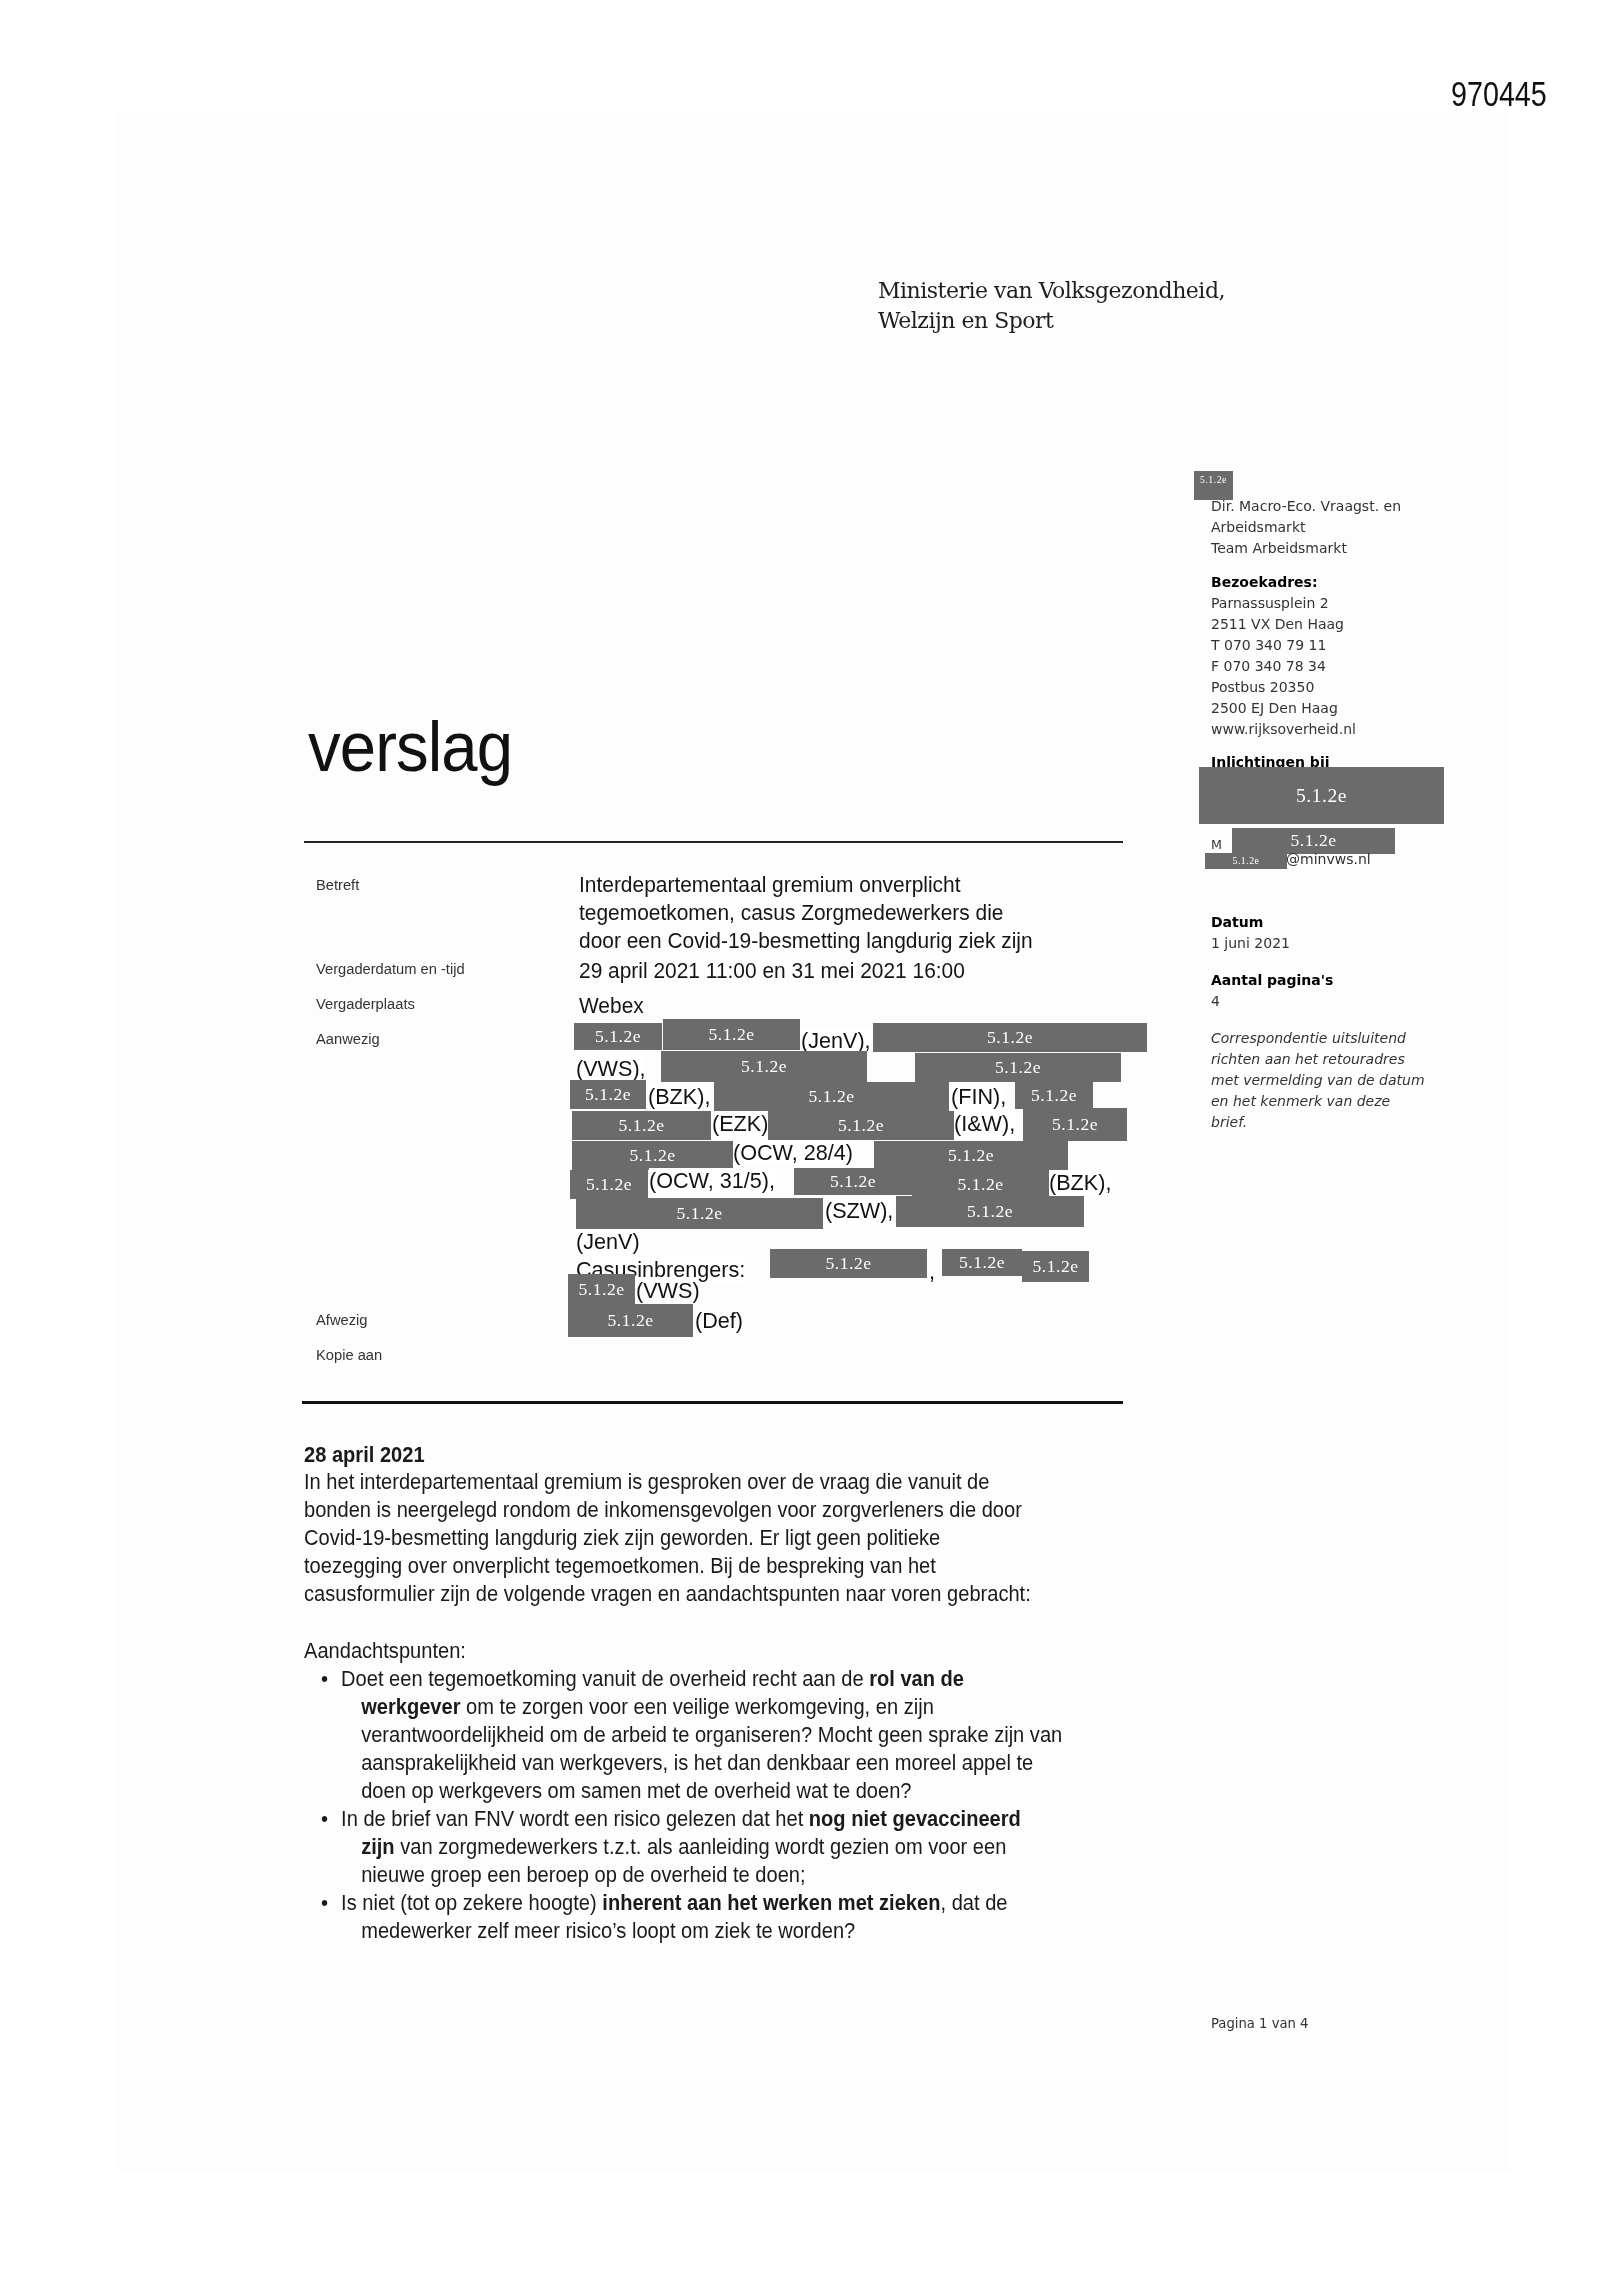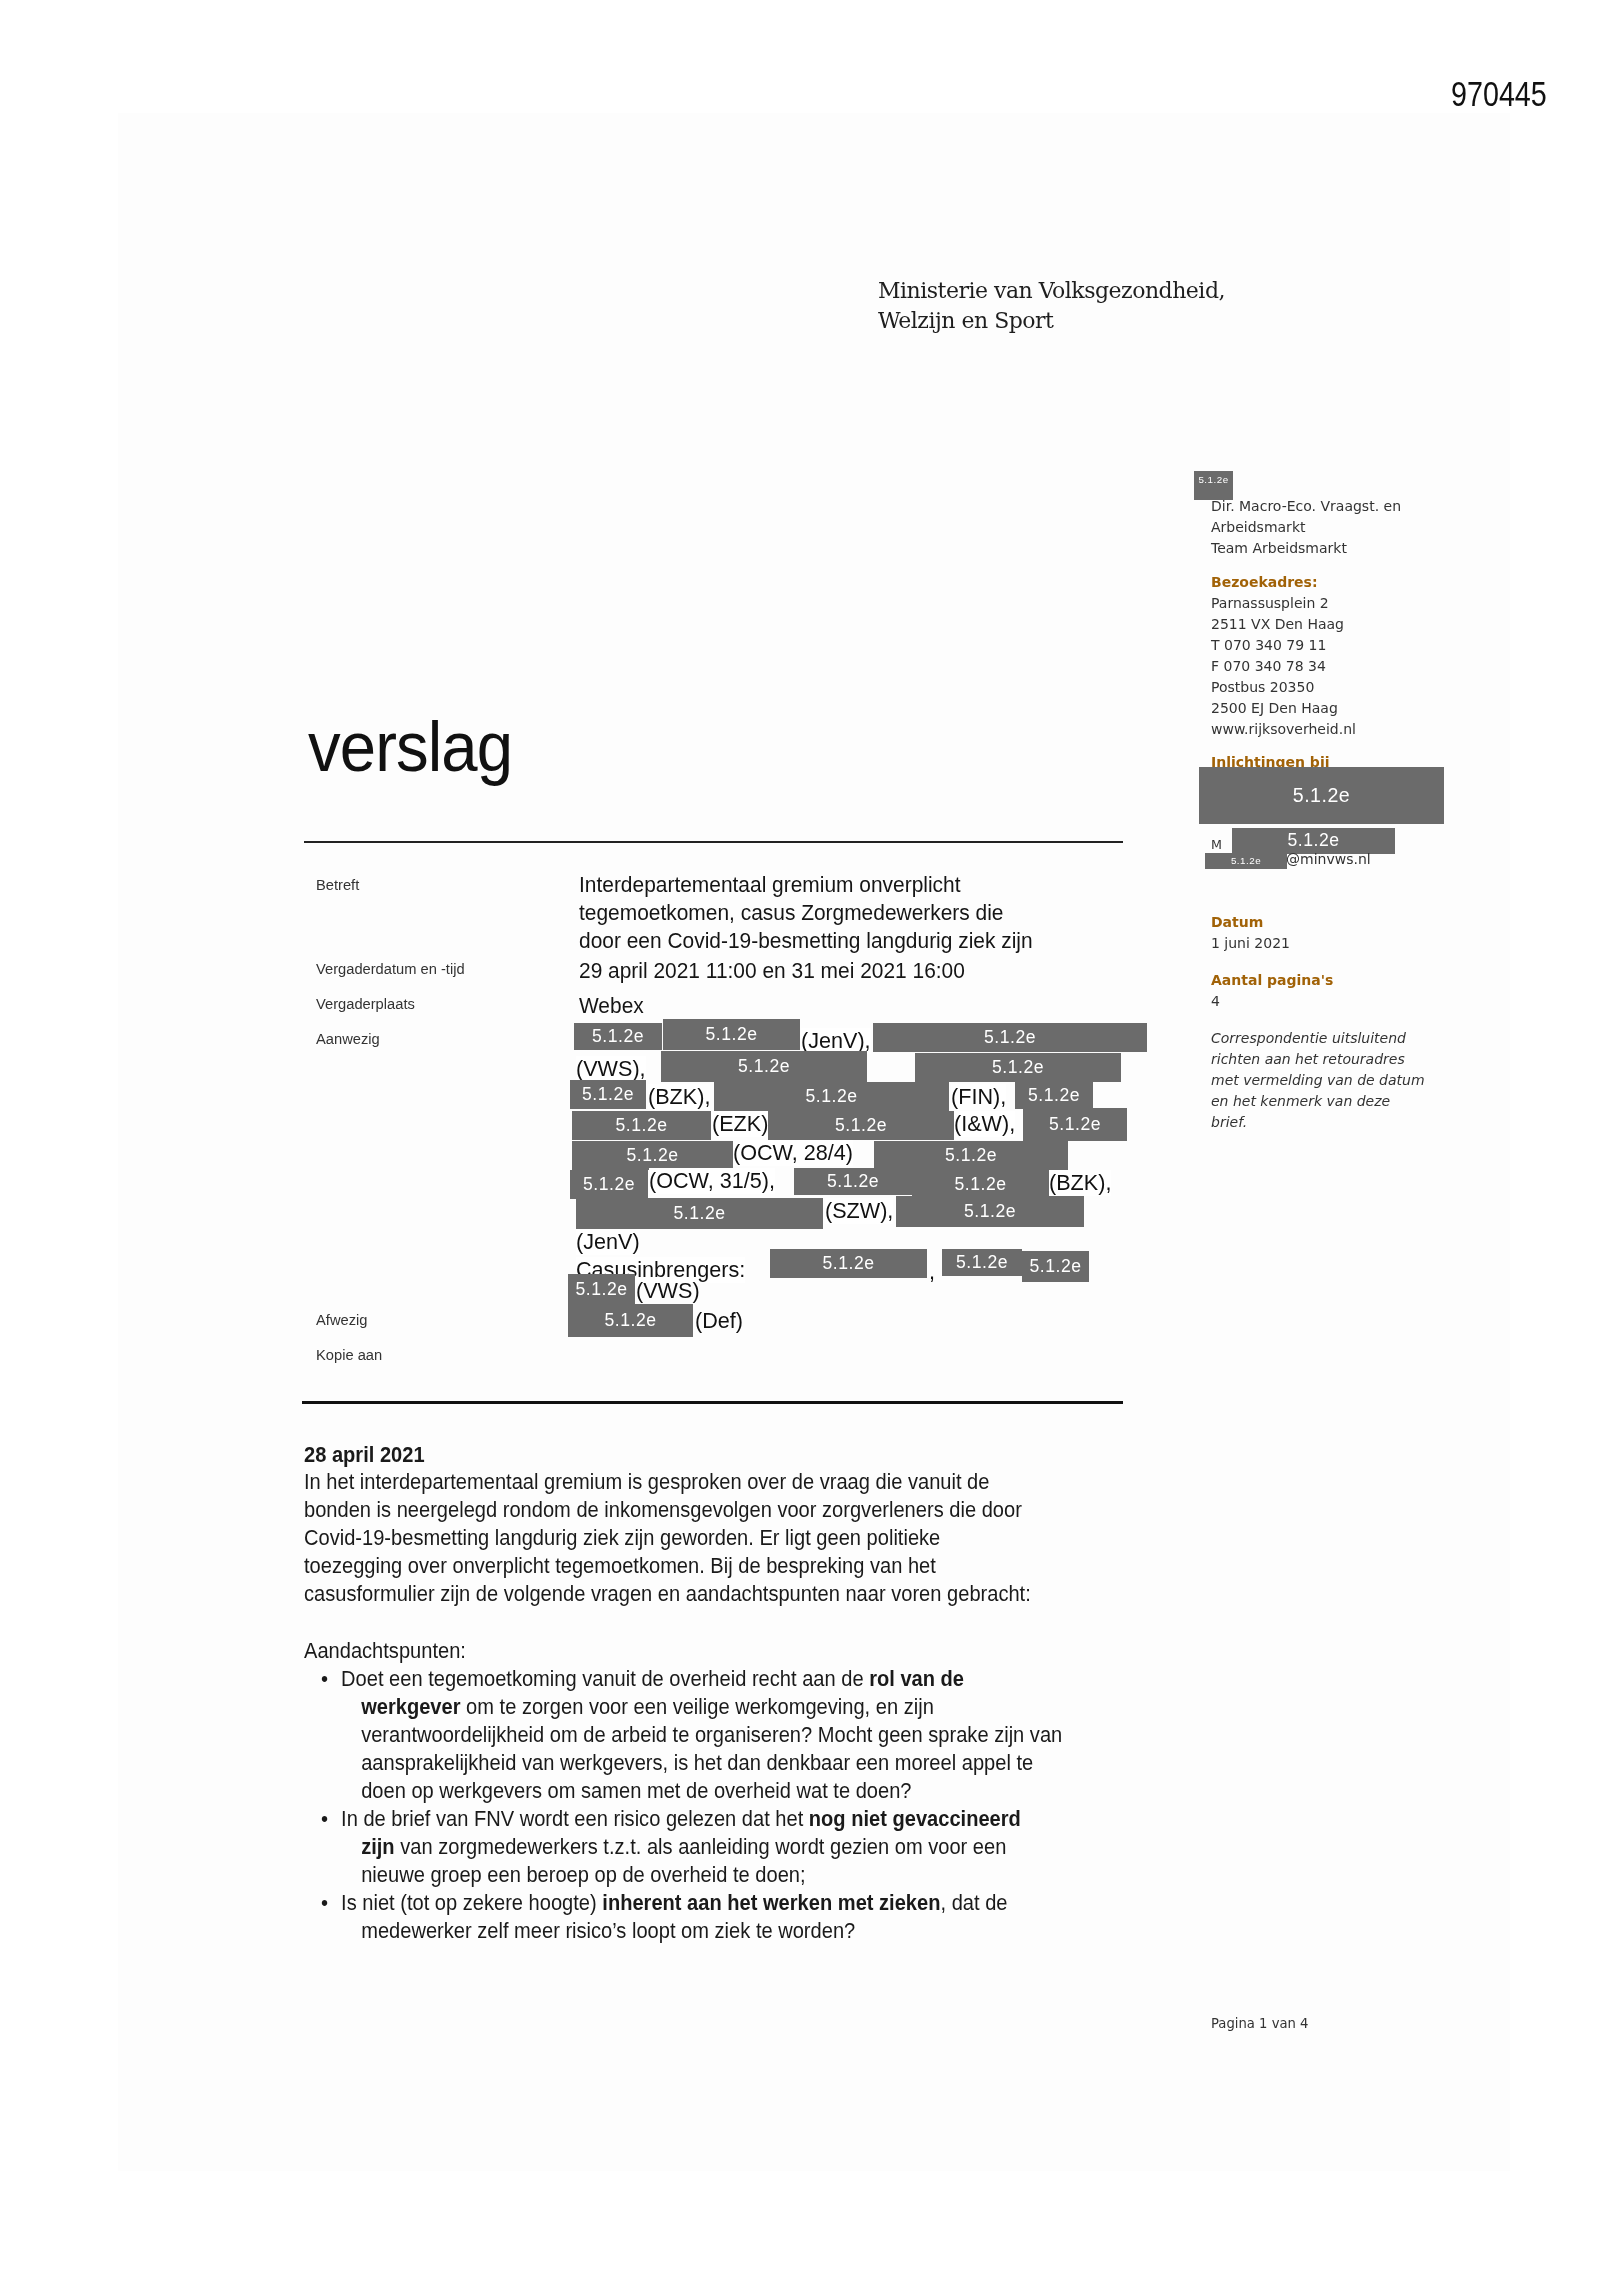--- a/index.html
+++ b/index.html
@@ -9,26 +9,26 @@
   .abs { position:absolute; }
   .docnum { position:absolute; right:74px; top:74px; font-family:"Liberation Sans", sans-serif;
             font-size:35px; transform:scaleX(0.82); transform-origin:right top; color:#111; }
   .ministry { left:878px; top:276px; font-family:"DejaVu Serif", serif; font-size:22px; line-height:30px; color:#1e1e1e; letter-spacing:-0.5px; }
   .ministry div { white-space:nowrap; }
   .title { left:308px; top:706px; font-family:"Liberation Sans", sans-serif; font-size:71px; font-weight:normal; color:#111; letter-spacing:-1px; transform:scaleX(0.92); transform-origin:left top; }
   .rule1 { left:304px; top:841px; width:819px; height:2px; background:#222; }
   .rule2 { left:302px; top:1401px; width:821px; height:2.9px; background:#111; }
   .lbl { left:316px; font-size:14.7px; color:#333; font-family:"Liberation Sans", sans-serif; }
   .val { left:579px; font-family:"Liberation Sans", sans-serif; font-size:22.5px; color:#151515; line-height:28px; white-space:nowrap; transform:scaleX(0.93); transform-origin:left top; }
-  .red { position:absolute; background:#6b6b6b; color:#ffffff; font-family:Liberation Sans, sans-serif;
+  .red { position:absolute; background:#6b6b6b; color:#ffffff; font-family:Liberation Serif, serif;
          font-size:17.6px; display:flex; align-items:center; justify-content:center; letter-spacing:0.5px; }
   .red.sm { font-size:9.8px; }
   .t { position:absolute; font-family:"Liberation Sans", sans-serif; font-size:21.6px; color:#111; white-space:nowrap; background:#fff; line-height:25.5px; }
   .side { left:1211px; font-size:14px; line-height:21px; color:#333; white-space:nowrap; }
-  .side b { color:#a16207; }
+  .side b { color:#000000; }
   .body { left:304px; font-family:"Liberation Sans", sans-serif; font-size:21.6px; line-height:28px; color:#1a1a1a; white-space:nowrap; transform:scaleX(0.93); transform-origin:left top; }
   .bullets { left:321px; font-family:"Liberation Sans", sans-serif; font-size:21.6px; line-height:28px; color:#1a1a1a; transform:scaleX(0.93); transform-origin:left top; }
   .bullet-item { position:relative; padding-left:21.6px; white-space:nowrap; }
   .bullet-item .dot { position:absolute; left:0; top:0; }
   .bullet-item .line2 { padding-left:21.6px; }
   .footer { left:1211px; top:2013px; font-size:13.2px; color:#333; }
 </style>
 </head>
 <body>
 

